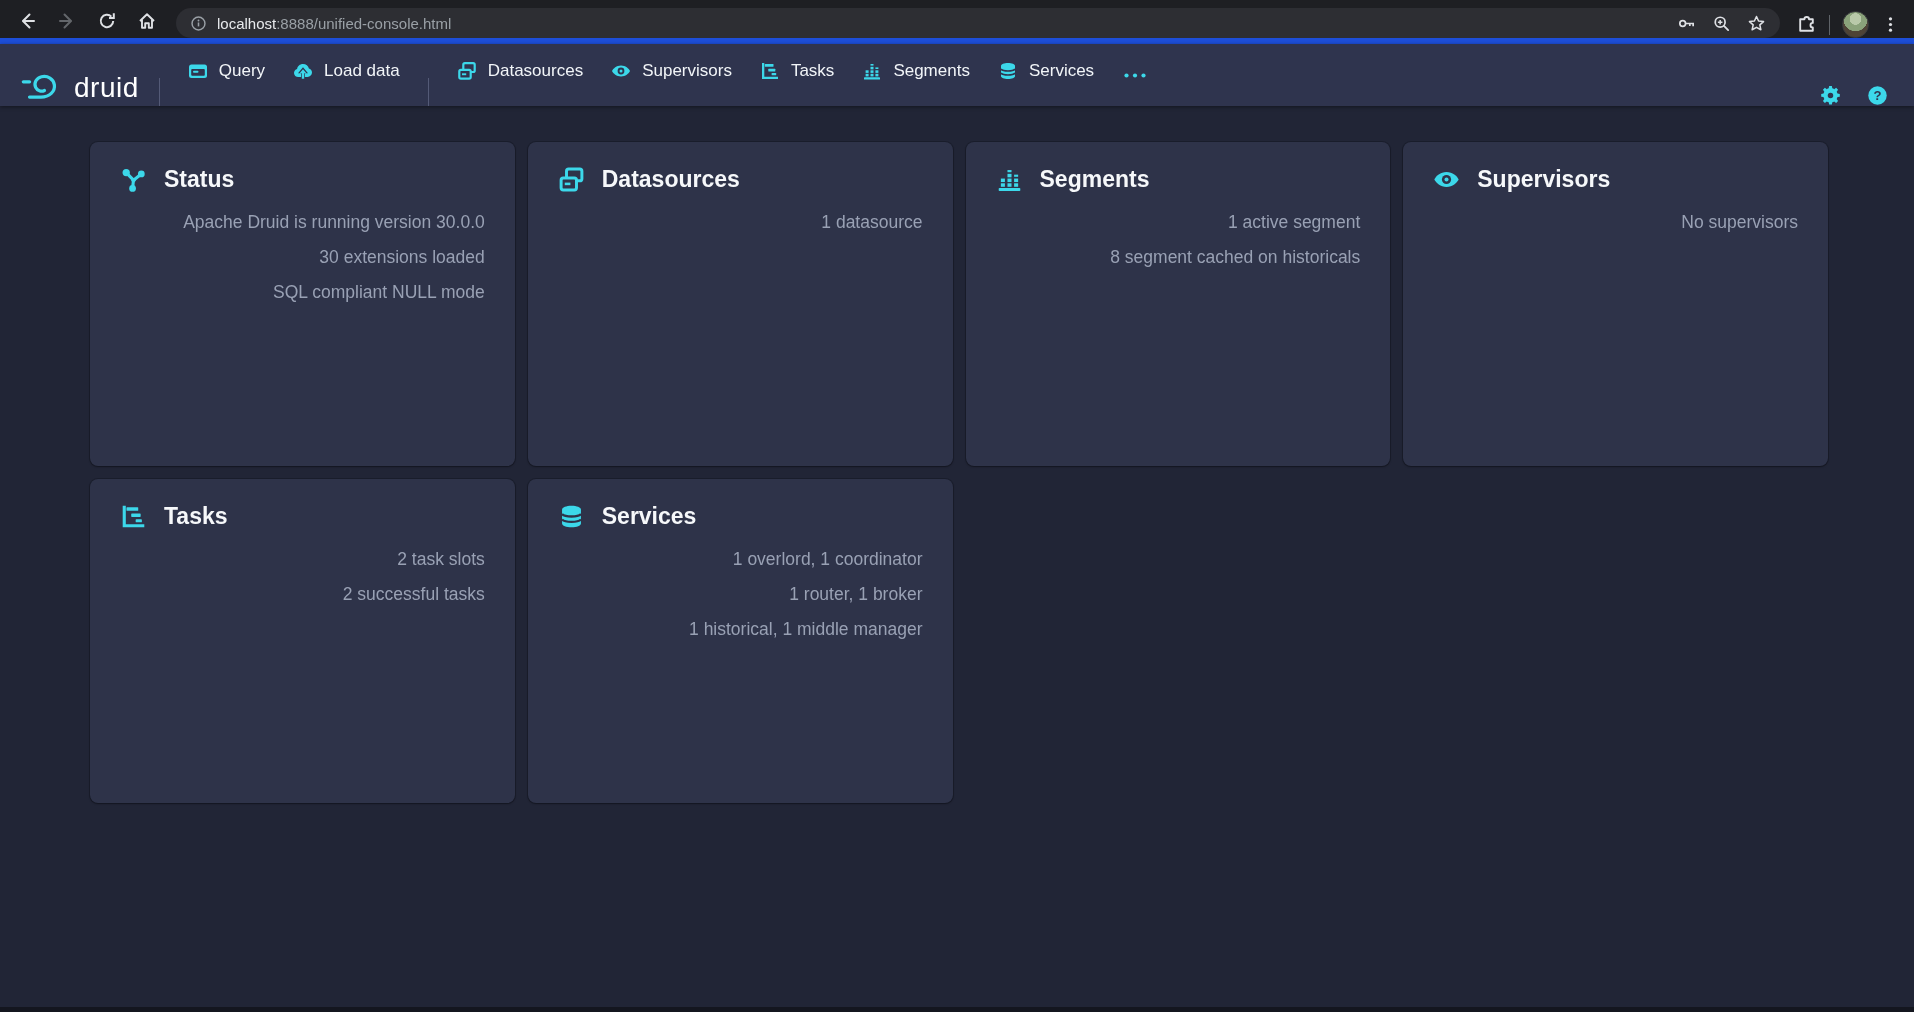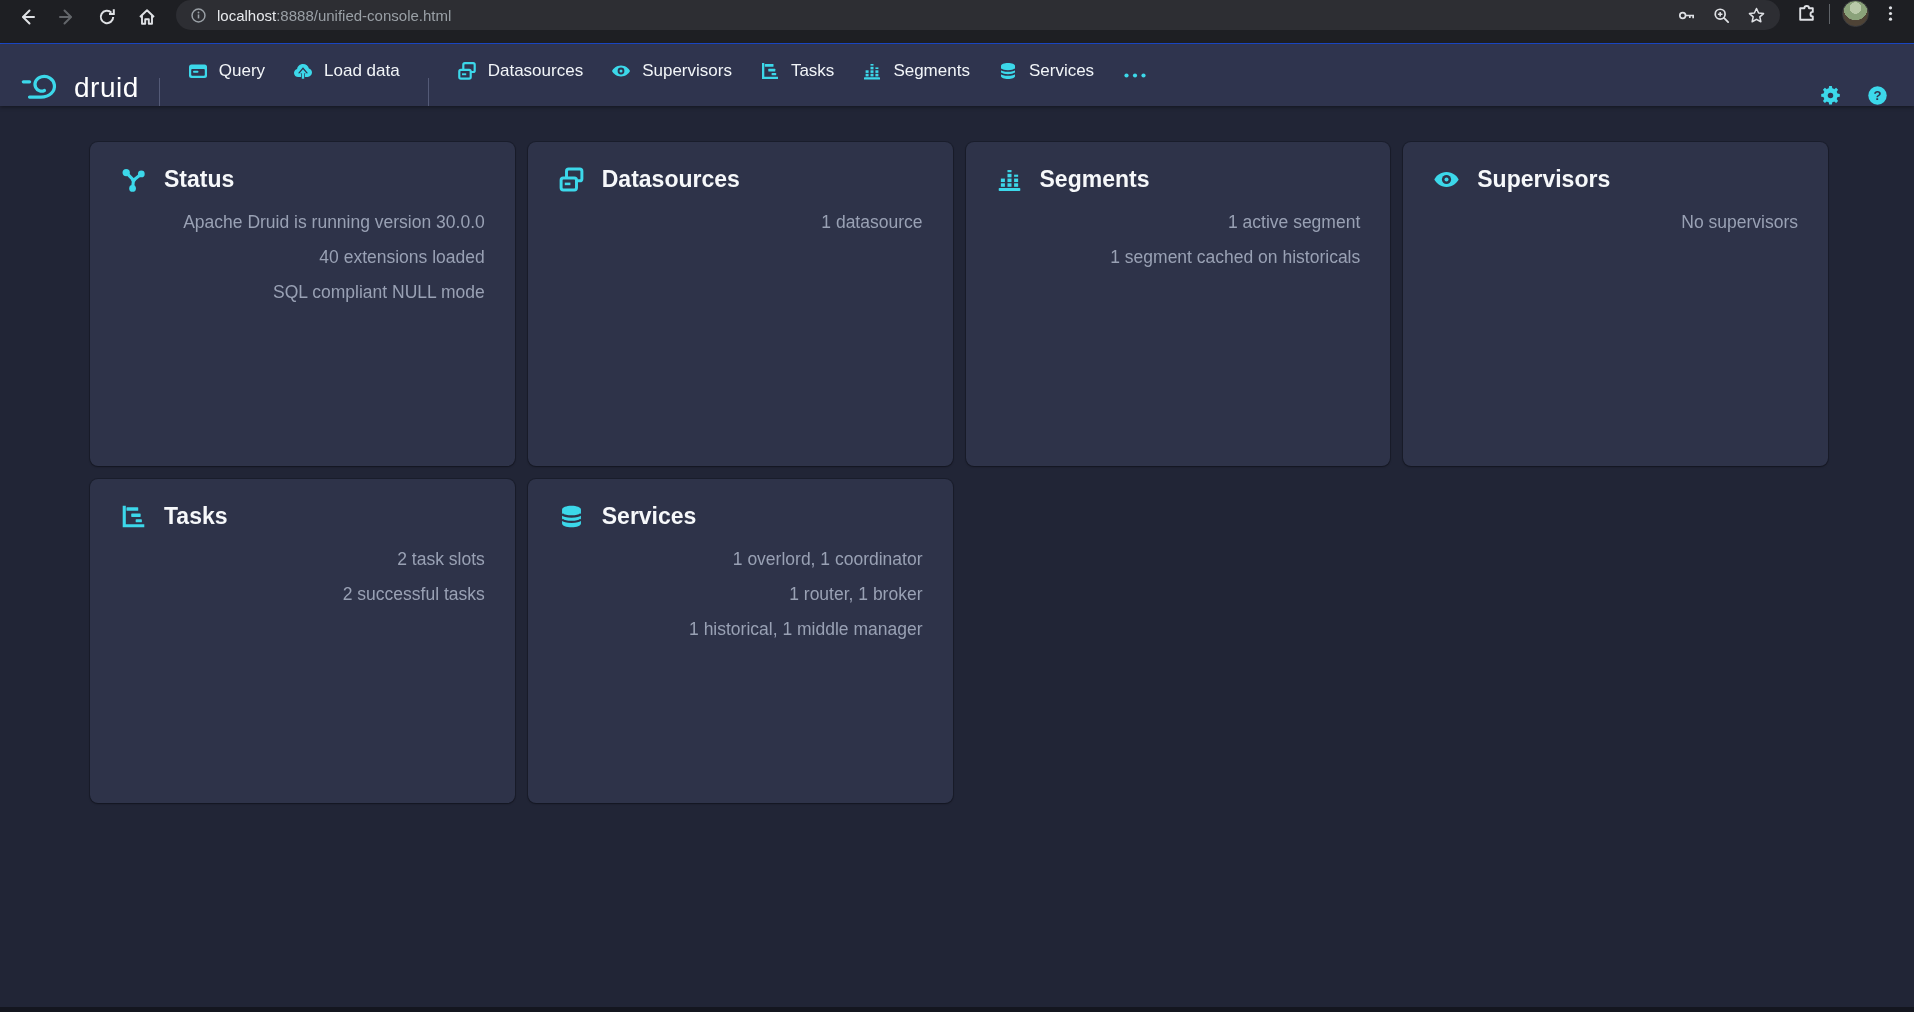--- a/index.html
+++ b/index.html
@@ -4,23 +4,23 @@
 <style>
   html,body{margin:0;padding:0;}
   body{
     width:1914px;height:1012px;overflow:hidden;position:relative;
     background:#212536;
     font-family:"Liberation Sans", sans-serif;
     -webkit-font-smoothing:antialiased;
   }
   
   .chrome{
-    height:44px;background:#1e1f23;display:flex;align-items:flex-start;
+    height:44px;background:#1e1f23;display:flex;align-items:flex-end;
     padding:0 10px;gap:6px;box-sizing:border-box;
-    border-bottom:1px solid #1d4ed8;
+    border-bottom:6px solid #1d4ed8;
   }
   .chrome-btn{
     width:34px;height:34px;border-radius:50%;display:flex;align-items:center;
     justify-content:center;flex:0 0 auto;
   }
   .url-pill{
     flex:1 1 auto;height:30px;background:#2d2e33;border-radius:15px;
     display:flex;align-items:center;padding:0 14px;gap:10px;margin:0 6px;
     min-width:0;
   }
@@ -257,21 +257,21 @@
           </g>
           <circle cx="4.6" cy="4.9" r="2.7" fill="#3cd8ea"></circle>
           <circle cx="15.8" cy="5.9" r="2.5" fill="#3cd8ea"></circle>
           <circle cx="9.3" cy="16.6" r="2.5" fill="#3cd8ea"></circle>
           <circle cx="10" cy="10.5" r="1.6" fill="#3cd8ea"></circle>
         </svg>
       <span class="card-title">Status</span>
     </div>
     <div class="card-body">
       <div class="card-line">Apache Druid is running version 30.0.0</div>
-      <div class="card-line">40 extensions loaded</div>
+      <div class="card-line">30 extensions loaded</div>
       <div class="card-line">SQL compliant NULL mode</div>
     </div>
   </div>
 
   <div class="card">
     <div class="card-header">
       <svg class="card-icon" viewBox="0 0 20 20">
           <rect x="6.3" y="2.2" width="11.4" height="8.8" rx="1.6" fill="none" stroke="#3cd8ea" stroke-width="2.2"></rect>
           <rect x="2.3" y="8.9" width="11.4" height="8.8" rx="1.6" fill="#2e3349" stroke="#3cd8ea" stroke-width="2.2"></rect>
           <rect x="5" y="12.3" width="4.2" height="1.9" fill="#3cd8ea"></rect>
@@ -294,21 +294,21 @@
           <rect x="8.5" y="5.8" width="3" height="2.6"></rect>
           <rect x="8.5" y="3" width="3" height="1.6"></rect>
           <rect x="13.4" y="12.8" width="3" height="2.6"></rect>
           <rect x="13.4" y="9.3" width="3" height="2.6"></rect>
           <rect x="13.4" y="6.4" width="3" height="1.6"></rect>
         </svg>
       <span class="card-title">Segments</span>
     </div>
     <div class="card-body">
       <div class="card-line">1 active segment</div>
-      <div class="card-line">1 segment cached on historicals</div>
+      <div class="card-line">8 segment cached on historicals</div>
     </div>
   </div>
 
   <div class="card">
     <div class="card-header">
       <svg class="card-icon" viewBox="0 0 20 20">
           <path fill="#3cd8ea" d="M10 4.5 C5.5 4.5 2.2 7.5 1 10 C2.2 12.5 5.5 15.5 10 15.5 C14.5 15.5 17.8 12.5 19 10 C17.8 7.5 14.5 4.5 10 4.5 Z"></path>
           <circle cx="10" cy="10" r="3.4" fill="#2e3349"></circle>
           <circle cx="10" cy="10" r="1.5" fill="#3cd8ea"></circle>
         </svg>

